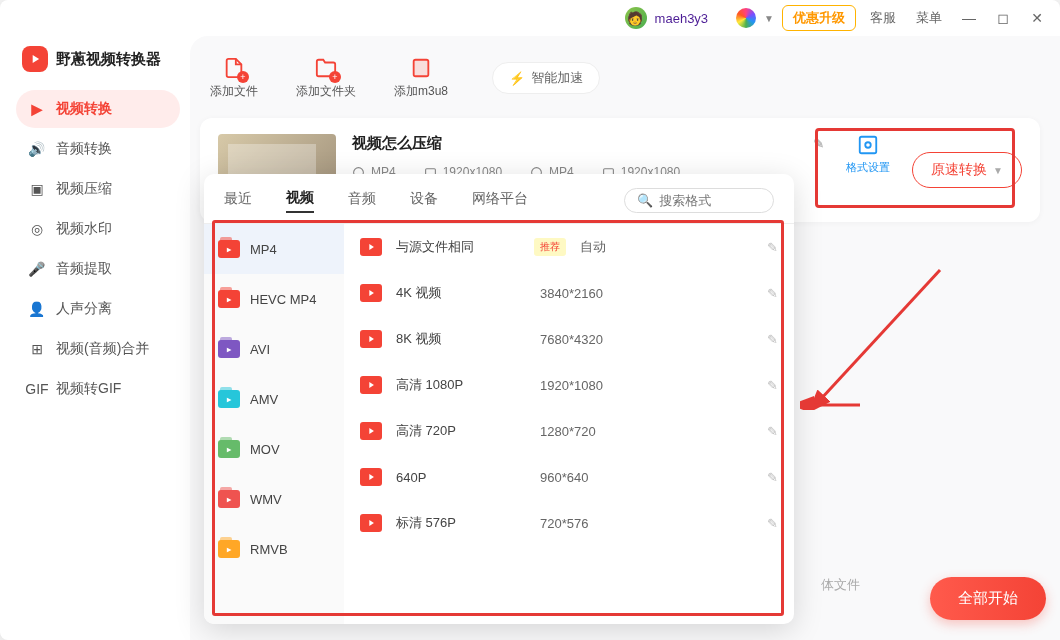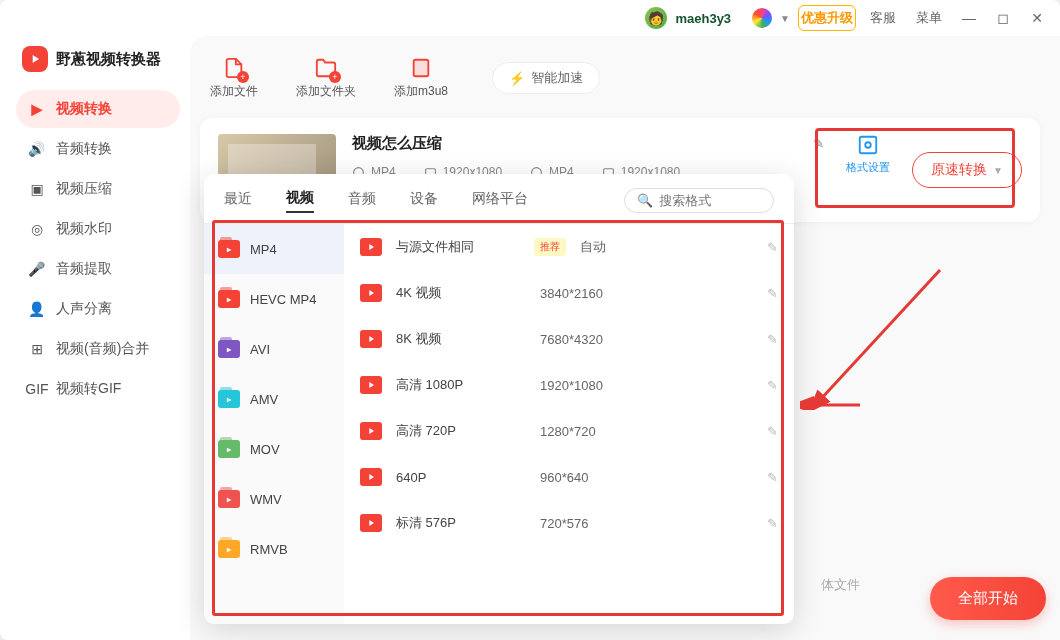--- a/index.html
+++ b/index.html
@@ -2,24 +2,24 @@
 <html><head>
 <meta charset="utf-8">
 <style>
 * { margin: 0; padding: 0; box-sizing: border-box; font-family: -apple-system, "PingFang SC", "Microsoft YaHei", sans-serif; }
 body { background: #f5f5f5; width: 1060px; height: 640px; overflow: hidden; position: relative; }
 
 .window { width: 1060px; height: 640px; background: #fff; border-radius: 8px; box-shadow: 0 2px 20px rgba(0,0,0,0.1); display: flex; flex-direction: column; }
 
 .titlebar { height: 36px; display: flex; align-items: center; justify-content: flex-end; padding: 0 10px; gap: 8px; }
 .titlebar .user-avatar { width: 22px; height: 22px; border-radius: 50%; background: linear-gradient(135deg,#8bc34a,#4caf50); display: flex; align-items: center; justify-content: center; font-size: 13px; }
-.titlebar .username { color: #14532d; font-size: 13px; margin-right: 13px; font-weight: bold; }
+.titlebar .username { color: #4c1d95; font-size: 13px; margin-right: 20px; }
 .titlebar .brand-icon { width: 20px; height: 20px; border-radius: 50%; background: conic-gradient(#ff4081,#7c4dff,#2196f3,#4caf50,#ffeb3b,#ff5722,#ff4081); }
 .titlebar .caret { color: #888; font-size: 10px; }
-.titlebar .upgrade-btn { border: 1.5px solid #ffb300; color: #ff9800; background: #fff; padding: 3px 2px; border-radius: 6px; font-size: 13px; font-weight: 600; }
+.titlebar .upgrade-btn { border: 1.5px solid #ffb300; color: #ff9800; background: #fff; padding: 3px 10px; border-radius: 6px; font-size: 13px; font-weight: 600; }
 .titlebar .tb-link { color: #666; font-size: 13px; cursor: pointer; padding: 0 6px; }
 .titlebar .win-ctrl { width: 26px; height: 26px; display: flex; align-items: center; justify-content: center; color: #666; cursor: pointer; font-size: 14px; }
 
 .main { flex: 1; display: flex; }
 .sidebar { width: 190px; padding: 6px 10px 0 16px; }
 .logo-row { display: flex; align-items: center; gap: 8px; margin-bottom: 18px; padding-left: 6px; padding-top: 4px; }
 .logo-mark { width: 26px; height: 26px; border-radius: 8px; background: #f44336; display: flex; align-items: center; justify-content: center; color: #fff; }
 .logo-mark svg { width: 14px; height: 14px; }
 .logo-text { font-weight: 700; font-size: 15px; color: #222; }
 .side-item { display: flex; align-items: center; gap: 10px; padding: 10px 12px; border-radius: 24px; color: #555; font-size: 14px; cursor: pointer; margin-bottom: 2px; }

